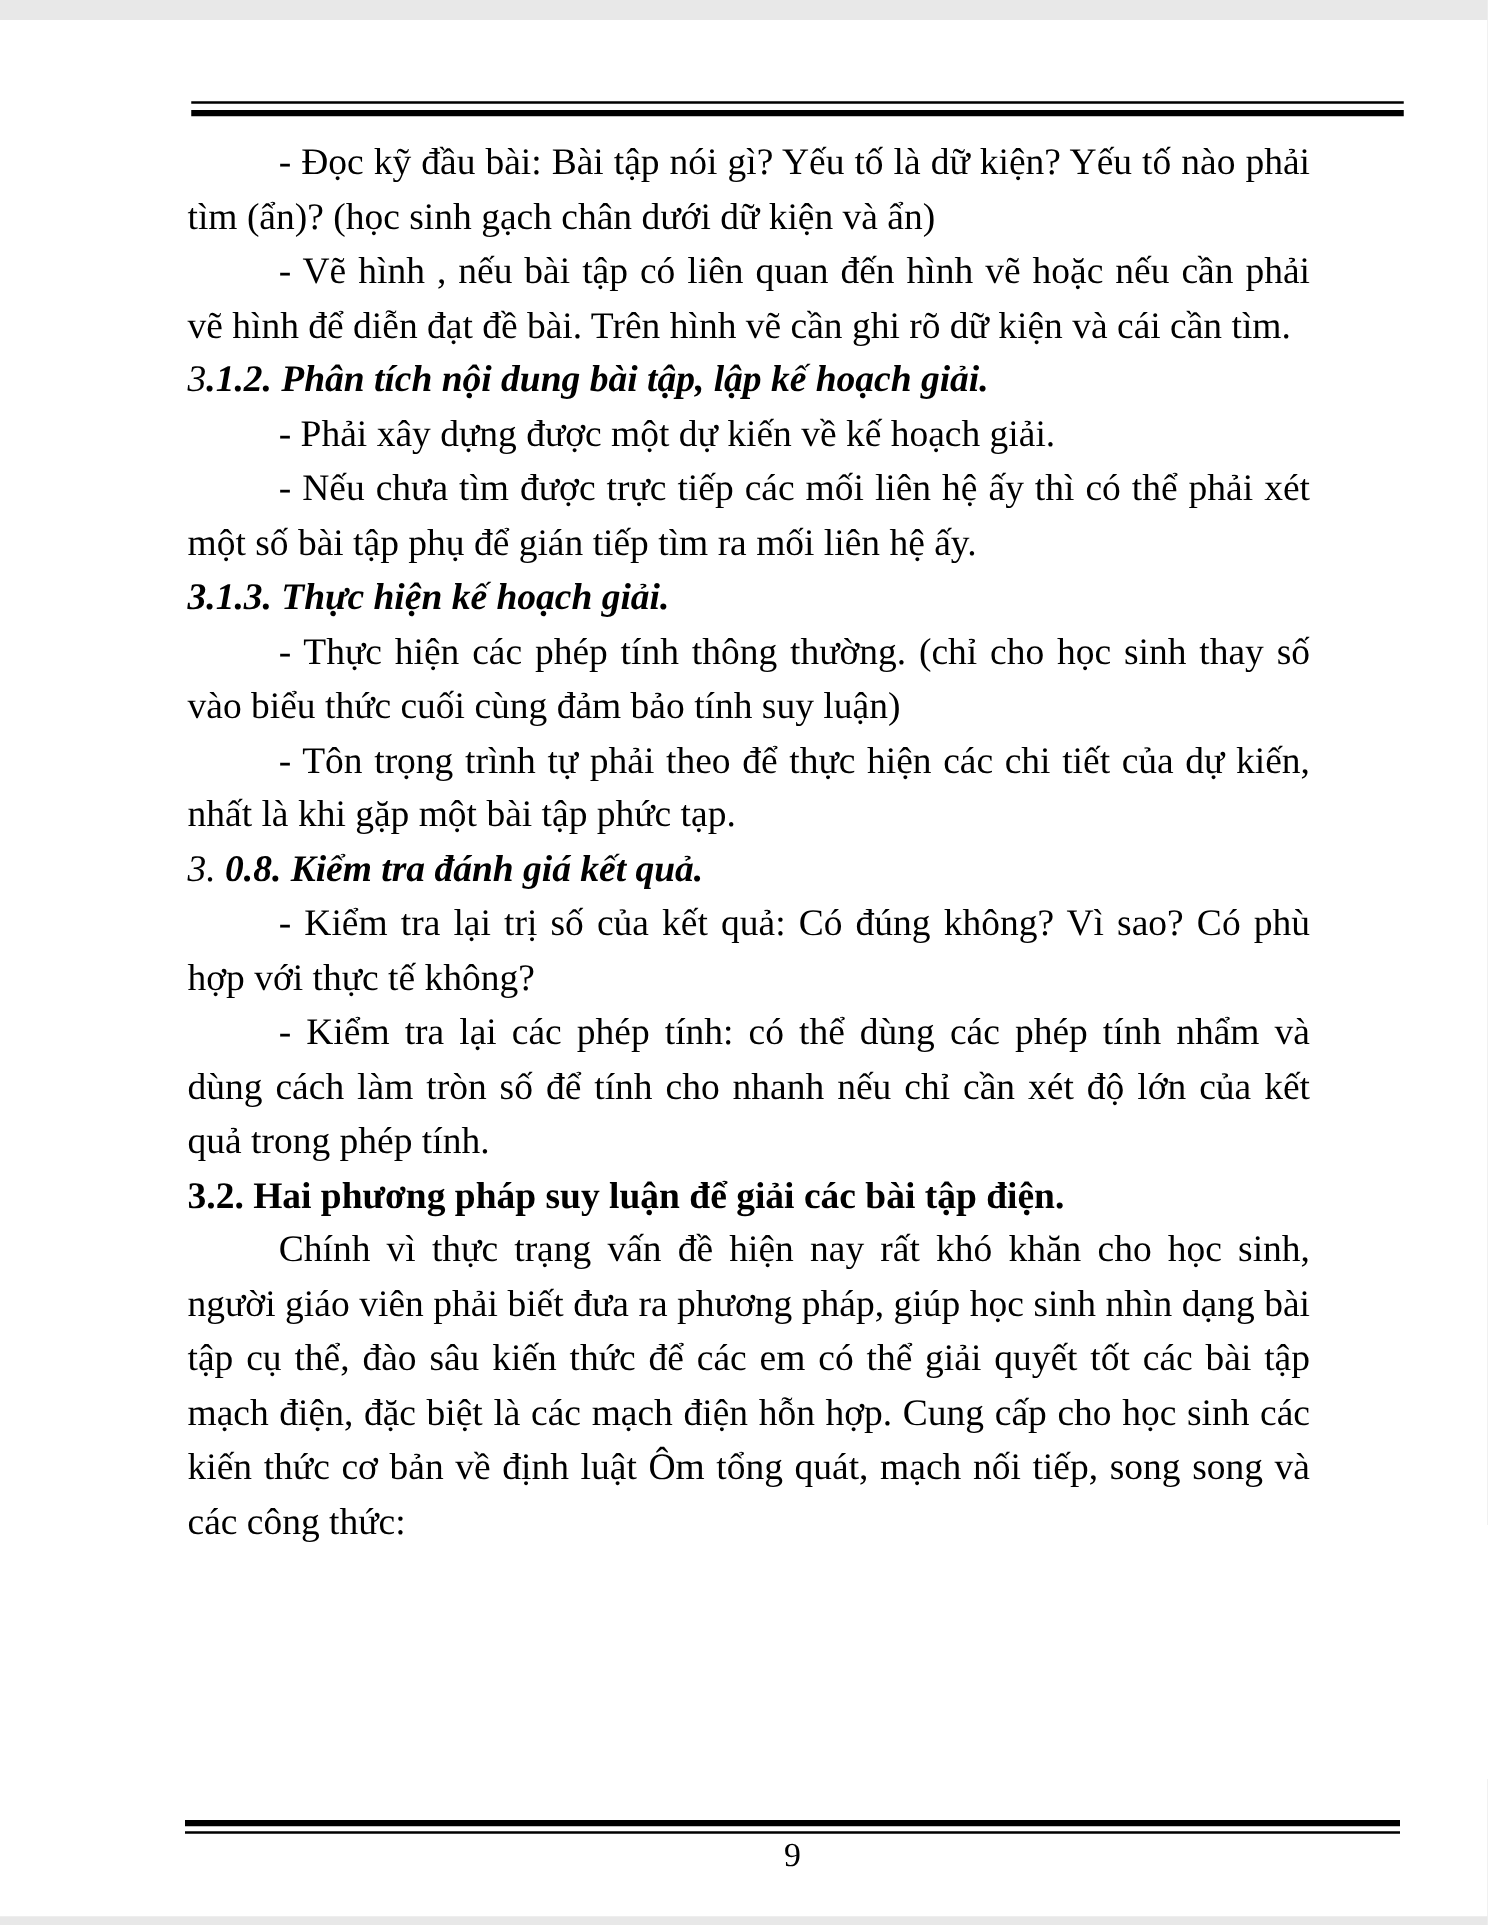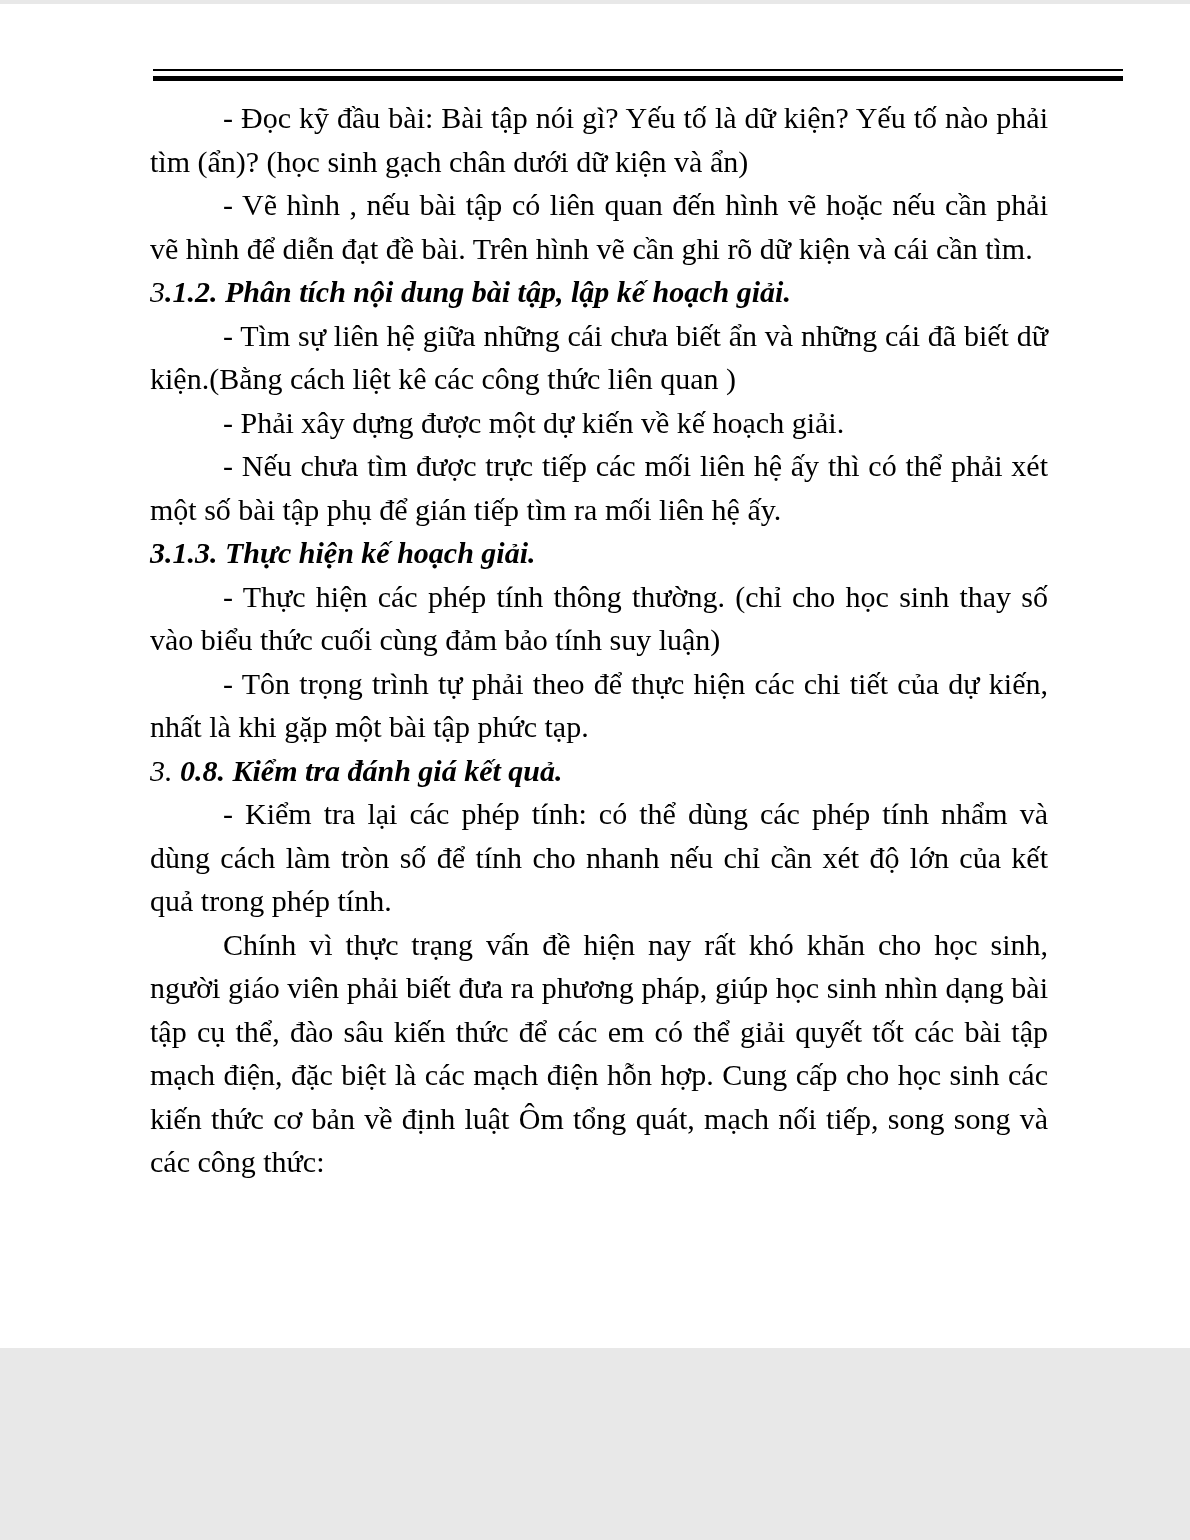--- a/index.html
+++ b/index.html
@@ -1,21 +1,21 @@
 <!DOCTYPE html>
 <html lang="vi"><head>
 <meta charset="utf-8">
 <style>
   html, body { margin: 0; padding: 0; background: #e8e8e8; }
   .page {
     position: relative;
     width: 1190px;
-    height: 1344px;
+    height: 1517px;
     background: #ffffff;
-    margin: 4px auto;
+    margin: 16px auto;
     font-family: "Liberation Serif", "DejaVu Serif", serif;
     color: #000000;
     overflow: hidden;
   }
   
   .header-rule {
     position: absolute;
     left: 153px;
     top: 65px;
     width: 970px;
@@ -64,26 +64,27 @@
 </head>
 <body>
 
 <div class="page">
   <div class="header-rule"></div>
 
   <div class="content">
       <p class="body-para"><span>- Đọc kỹ đầu bài: Bài tập nói gì? Yếu tố là dữ kiện? Yếu tố nào phải tìm (ẩn)? (học sinh gạch chân dưới dữ kiện và ẩn)</span></p>
       <p class="body-para"><span>- Vẽ hình , nếu bài tập có liên quan đến hình vẽ hoặc nếu cần phải vẽ hình để diễn đạt đề bài. Trên hình vẽ cần ghi rõ dữ kiện và cái cần tìm.</span></p>
       <p class="subheading"><span class="run-i">3</span><span class="run-b run-i">.1.2. Phân tích nội dung bài tập, lập kế hoạch giải.</span></p>
-      <p class="body-para"><span>- Tìm sự liên hệ giữa những cái chưa biết ẩn và những cái đã biết dữ kiện.(Bằng cách liệt kê các công thức liên quan )</span></p>
       <p class="body-para"><span>- Phải xây dựng được một dự kiến về kế hoạch giải.</span></p>
       <p class="body-para"><span>- Nếu chưa tìm được trực tiếp các mối liên hệ ấy thì có thể phải xét một số bài tập phụ để gián tiếp tìm ra mối liên hệ ấy.</span></p>
       <p class="subheading"><span class="run-b run-i">3.1.3. Thực hiện kế hoạch giải.</span></p>
       <p class="body-para"><span>- Thực hiện các phép tính thông thường. (chỉ cho học sinh thay số vào biểu thức cuối cùng đảm bảo tính suy luận)</span></p>
       <p class="body-para"><span>- Tôn trọng trình tự phải theo để thực hiện các chi tiết của dự kiến, nhất là khi gặp một bài tập phức tạp.</span></p>
       <p class="subheading-flush"><span class="run-i">3.</span><span class="run-b run-i"> 0.8. Kiểm tra đánh giá kết quả.</span></p>
+      <p class="body-para"><span>- Kiểm tra lại trị số của kết quả: Có đúng không? Vì sao? Có phù hợp với thực tế không?</span></p>
       <p class="body-para"><span>- Kiểm tra lại các phép tính: có thể dùng các phép tính nhẩm và dùng cách làm tròn số để tính cho nhanh nếu chỉ cần xét độ lớn của kết quả trong phép tính.</span></p>
+      <p class="section-heading"><span class="run-b">3.2. Hai phương pháp suy luận để giải các bài tập điện.</span></p>
       <p class="body-para"><span>Chính vì thực trạng vấn đề hiện nay rất khó khăn cho học sinh, người giáo viên phải biết đưa ra phương pháp, giúp học sinh nhìn dạng bài tập cụ thể, đào sâu kiến thức để các em có thể giải quyết tốt các bài tập mạch điện, đặc biệt là các mạch điện hỗn hợp. Cung cấp cho học sinh các kiến thức cơ bản về định luật Ôm tổng quát, mạch nối tiếp, song song và các công thức:</span></p>
     </div>
 
   <div class="footer-rule"></div>
   <div class="page-number">9</div>
 </div>
 
 </body></html>

